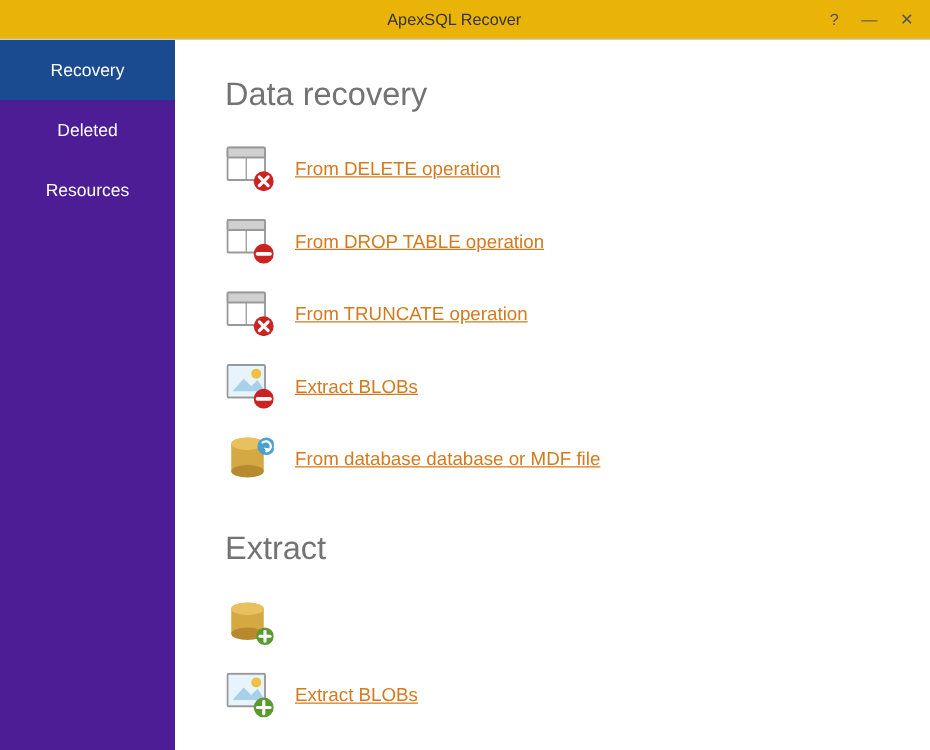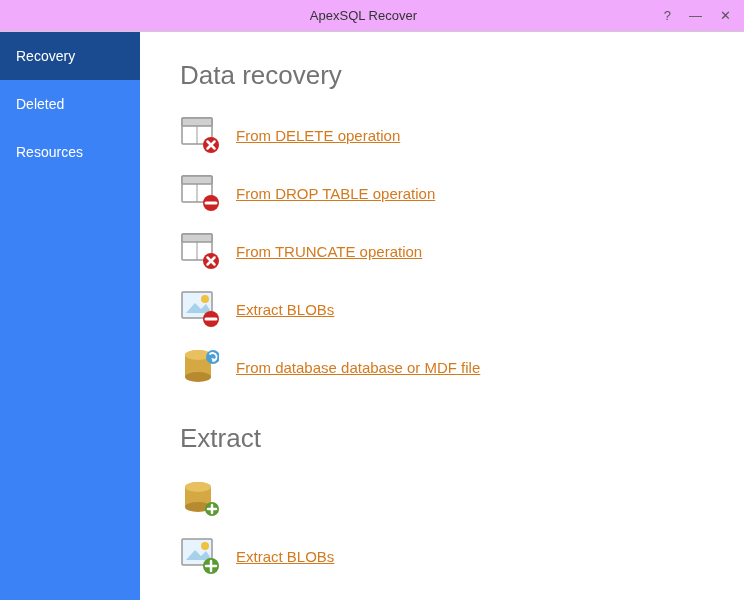--- a/index.html
+++ b/index.html
@@ -9,21 +9,21 @@
       font-family: 'Segoe UI', Arial, sans-serif;
       background: #fff;
       display: flex;
       flex-direction: column;
       overflow: hidden;
     }
 
     
     .title-bar {
       height: 32px;
-      background: #f0abfc;
+      background: #eab308;
       display: flex;
       align-items: center;
       justify-content: center;
       padding: 0 8px;
       border-bottom: 1px solid #ccc;
       flex-shrink: 0;
     }
     .title-bar-title {
       flex: 1;
       text-align: center;
@@ -47,23 +47,24 @@
     
     .app-body {
       display: flex;
       flex: 1;
       overflow: hidden;
     }
 
     
     .sidebar {
       width: 140px;
-      background: #3b82f6;
+      background: #4c1d95;
       flex-shrink: 0;
       padding-top: 0;
+      text-align: center;
     }
     .sidebar-item {
       padding: 16px 16px;
       color: #fff;
       font-size: 14px;
       cursor: pointer;
     }
     .sidebar-item.active {
       background: #1a4a8f;
     }

